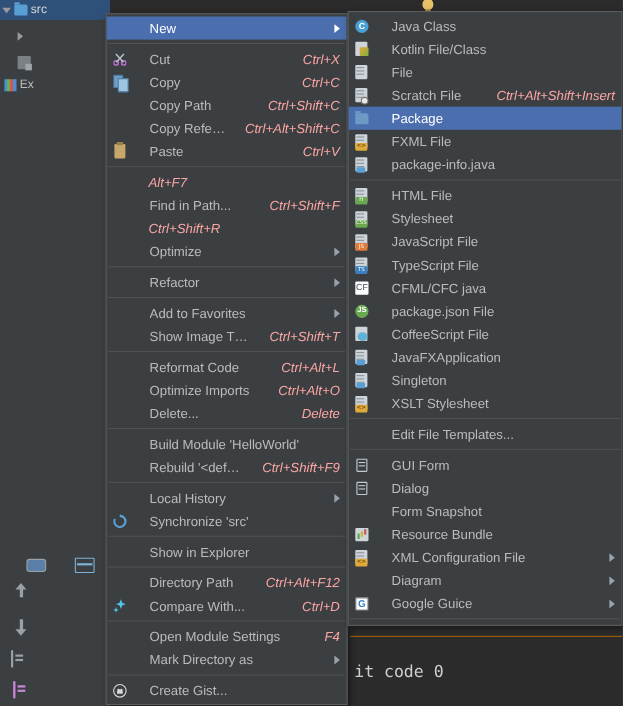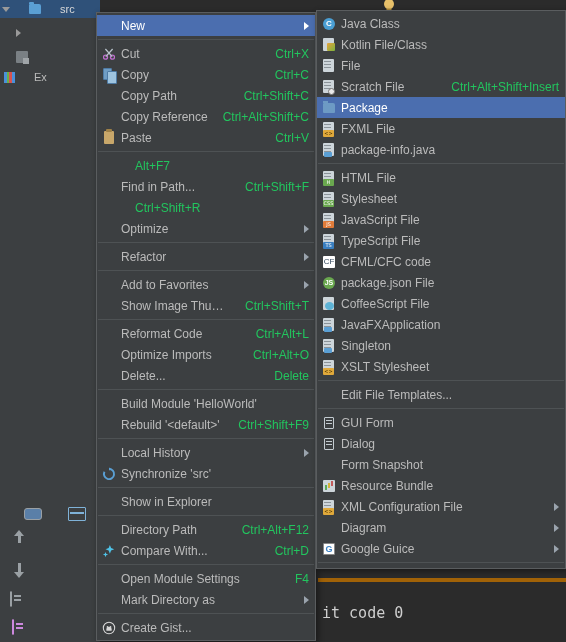--- a/index.html
+++ b/index.html
@@ -11,21 +11,21 @@
     color:#bbbbbb;
     position:relative;
   }
 
   
   #ide-background { position:absolute; inset:0; background:#3c3f41; }
   #project-tree {
     position:absolute; left:0; top:0; width:100px; height:560px;
     background:#3c3f41;
   }
-  .tree-row { position:absolute; left:0; height:18px; display:flex; align-items:center; gap:19px; padding-left:2px; font-size:11px; color:#bbbbbb; white-space:nowrap; }
+  .tree-row { position:absolute; left:0; height:18px; display:flex; align-items:center; gap:3px; padding-left:2px; font-size:11px; color:#bbbbbb; white-space:nowrap; }
   .tree-row.selected { background:#2f5179; color:#d8d8d8; }
   .tri { width:0; height:0; border-left:5px solid #9a9a9a; border-top:4px solid transparent; border-bottom:4px solid transparent; }
   .tri.down { border-left:4px solid transparent; border-right:4px solid transparent; border-top:5px solid #9a9a9a; border-bottom:0; }
   .folder-ic { width:12px; height:10px; background:#5a9fd4; border-radius:1px 2px 1px 1px; position:relative; }
   .folder-ic:before { content:''; position:absolute; left:0; top:-2px; width:5px; height:2px; background:#5a9fd4; border-radius:1px 1px 0 0; }
   .mod-ic { width:12px; height:12px; background:#7a8084; border-radius:1px; position:relative; }
   .mod-ic:after { content:''; position:absolute; right:-1px; bottom:-1px; width:6px; height:6px; background:#a0a5a8; }
   .ext-ic { width:11px; height:11px; background:linear-gradient(90deg,#4a90d9 0 25%,#6ab04c 25% 50%,#d9534f 50% 75%,#4a90d9 75% 100%); }
 
   #left-toolbar { position:absolute; left:0; top:500px; width:40px; height:142px; background:#3c3f41; }
@@ -39,21 +39,21 @@
   .box-ic:after { content:''; position:absolute; left:3px; top:3px; width:7px; height:2px; background:#9aa0a4; box-shadow:0 4px 0 #9aa0a4; }
   .box-ic.active { border-color:#cc88dd; background:#4a4d4f; }
   .box-ic.active:after { background:#cc88dd; box-shadow:0 4px 0 #cc88dd; }
   .pill-ic { width:18px; height:12px; border:1.5px solid #9aa0a4; border-radius:3px; background:#5a7fa8; }
   .hsplit-ic { width:18px; height:14px; border:1.5px solid #7fb2d8; border-radius:1px; background:#3c3f41; position:relative; }
   .hsplit-ic:after { content:''; position:absolute; left:1px; top:4px; width:14px; height:2px; background:#7fb2d8; }
 
   #editor-region { position:absolute; left:100px; top:0; right:0; bottom:0; background:#2b2b2b; }
   #console-area {
     position:absolute; left:318px; top:578px; right:0; bottom:0;
-    background:#2b2b2b; border-top:4px solid #a16207;
+    background:#2b2b2b; border-top:1px solid #a16207;
   }
   #console-text {
     position:absolute; left:4px; top:22px;
     font-family:"DejaVu Sans Mono", monospace; font-size:15px; color:#cfcfcf;
     white-space:pre;
   }
   #bulb-icon {
     position:absolute; left:382px; top:-2px; width:14px; height:16px;
   }
 
@@ -67,22 +67,22 @@
   }
   #context-menu { left:96px; top:12px; width:220px; }
   #submenu-new  { left:316px; top:10px; width:250px; }
 
   .mi {
     position:relative; height:21px; display:flex; align-items:center;
     padding:0 6px 0 4px; white-space:nowrap; font-size:12px; color:#bbbbbb;
   }
   .mi.selected { background:#4b6eaf; color:#ffffff; }
   .mi .ico { width:16px; height:16px; flex:0 0 16px; margin-right:4px; position:relative; }
-  .mi .lbl { flex:1 1 auto; overflow:hidden; text-overflow:ellipsis; }
-  .mi .acc { flex:0 0 auto; margin-left:14px; color:#22c55e; font-size:12px; }
+  .mi .lbl { flex:1 1 auto; overflow:hidden; text-overflow:ellipsis;margin-left:15px; }
+  .mi .acc { flex:0 0 auto; margin-left:14px; color:#fca5a5; font-size:12px;font-style:italic; }
   .mi .arr {
     flex:0 0 auto; margin-left:8px; width:0; height:0;
     border-left:5px solid #9aa3ad; border-top:4px solid transparent; border-bottom:4px solid transparent;
   }
   .mi.selected .arr { border-left-color:#ffffff; }
   .sep { height:1px; background:#4e5254; margin:3px 1px; }
   .ic-file-base { position:absolute; left:2px; top:1px; width:11px; height:13px; background:#cdd5da; border-radius:1px; }
   .ic-file-base:before { content:''; position:absolute; left:1px; top:2px; width:7px; height:1px; background:#8b9399; box-shadow:0 3px 0 #8b9399, 0 6px 0 #8b9399; }
   .badge { position:absolute; left:1px; bottom:0px; width:9px; height:7px; border-radius:1px; font-size:5px; line-height:7px; text-align:center; color:#fff; font-family:"DejaVu Sans", sans-serif; }
 
@@ -448,21 +448,21 @@
       <span class="ic-file-base"></span>
       <span class="badge" style="background:#3a7fc1;width:11px;left:2px;">TS</span>
     </span>
     <span class="lbl">TypeScript File</span>
   </div>
 
   <div class="mi">
     <span class="ico">
         <span class="ic-cfml">CF</span>
       </span>
-    <span class="lbl">CFML/CFC code</span>
+    <span class="lbl">CFML/CFC java</span>
   </div>
 
   <div class="mi">
     <span class="ico">
         <span class="ic-npm">JS</span>
       </span>
     <span class="lbl">package.json File</span>
   </div>
 
   <div class="mi">

